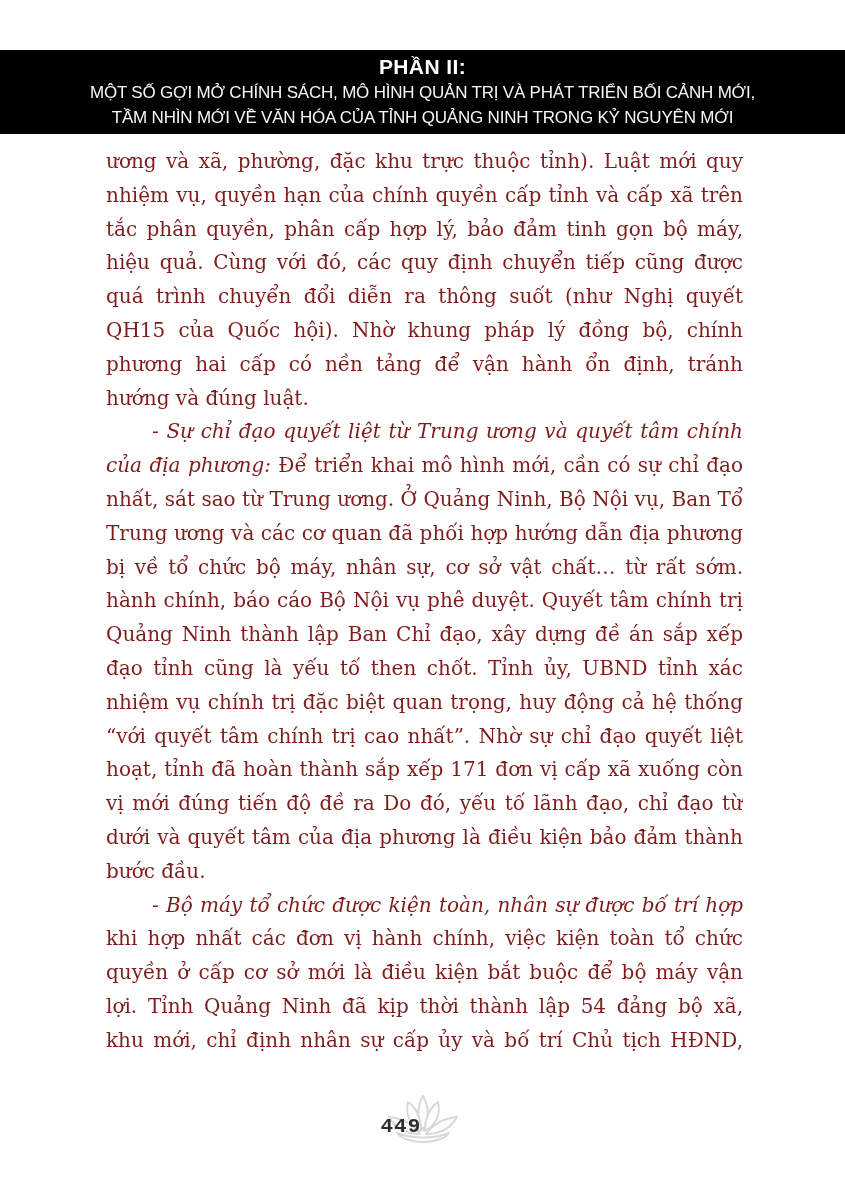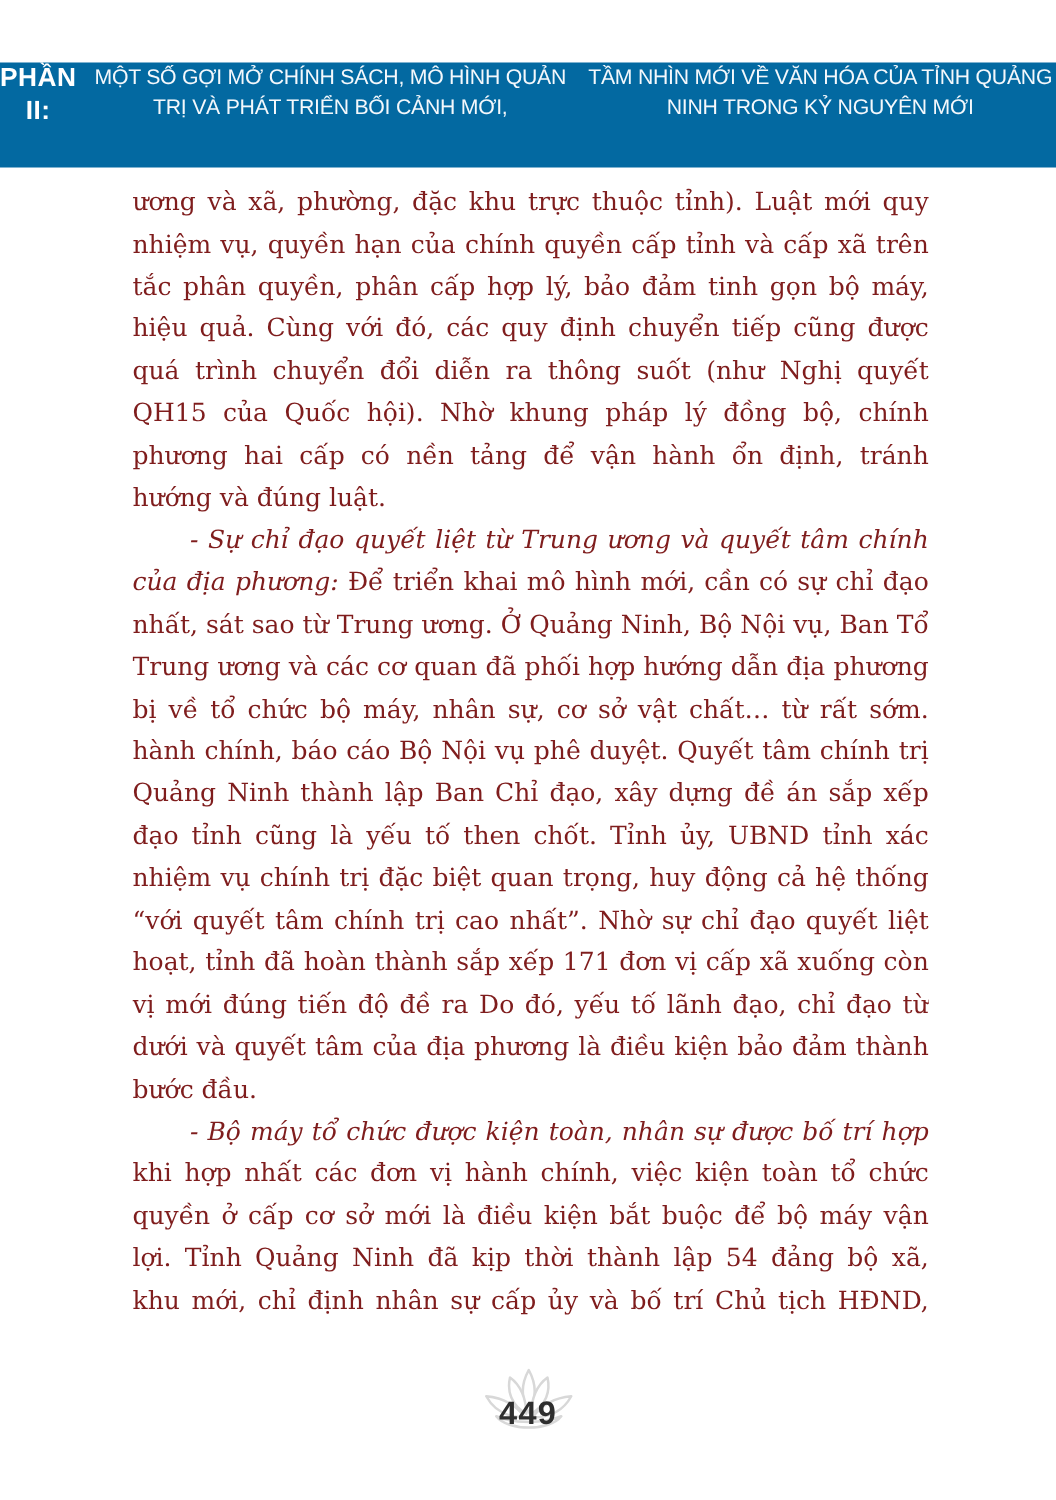--- a/index.html
+++ b/index.html
@@ -12,25 +12,25 @@
     font-family: "DejaVu Serif", serif;
   }
 
   
   .header-band {
     position: absolute;
     top: 50px;
     left: 0;
     width: 845px;
     height: 84px;
-    background: #0369a1;
+    background: #000000;
     color: #ffffff;
     display: flex;
-    flex-direction: row;
-    align-items: flex-start;
+    flex-direction: column;
+    align-items: center;
     justify-content: center;
     gap: 1px;
     text-align: center;
   }
   .part-title {
     font-family: "Liberation Sans", sans-serif;
     font-weight: bold;
     font-size: 21px;
     letter-spacing: 0.4px;
     line-height: 26px;
@@ -82,24 +82,24 @@
   .lotus-wrap svg {
     position: absolute;
     top: 0;
     left: 0;
   }
   .page-number {
     position: absolute;
     left: 0;
     top: 22px;
     width: 100%;
-    text-align: center;
-    font-family: Liberation Sans, sans-serif;
+    text-align: left;
+    font-family: Liberation Mono, monospace;
     font-weight: bold;
-    font-size: 26px;
+    font-size: 21px;
     letter-spacing: 1px;
     color: #2e2e2e;
   }
 </style>
 </head>
 <body>
 
 <div class="header-band">
   <div class="part-title">PHẦN II:</div>
   <div class="subtitle">MỘT SỐ GỢI MỞ CHÍNH SÁCH, MÔ HÌNH QUẢN TRỊ VÀ PHÁT TRIỂN BỐI CẢNH MỚI,</div>

